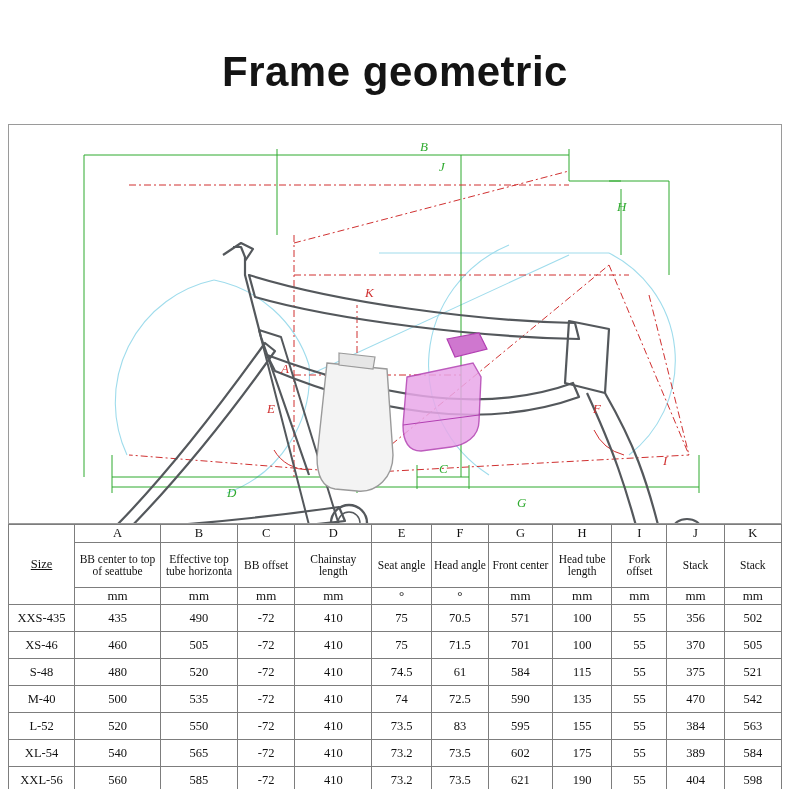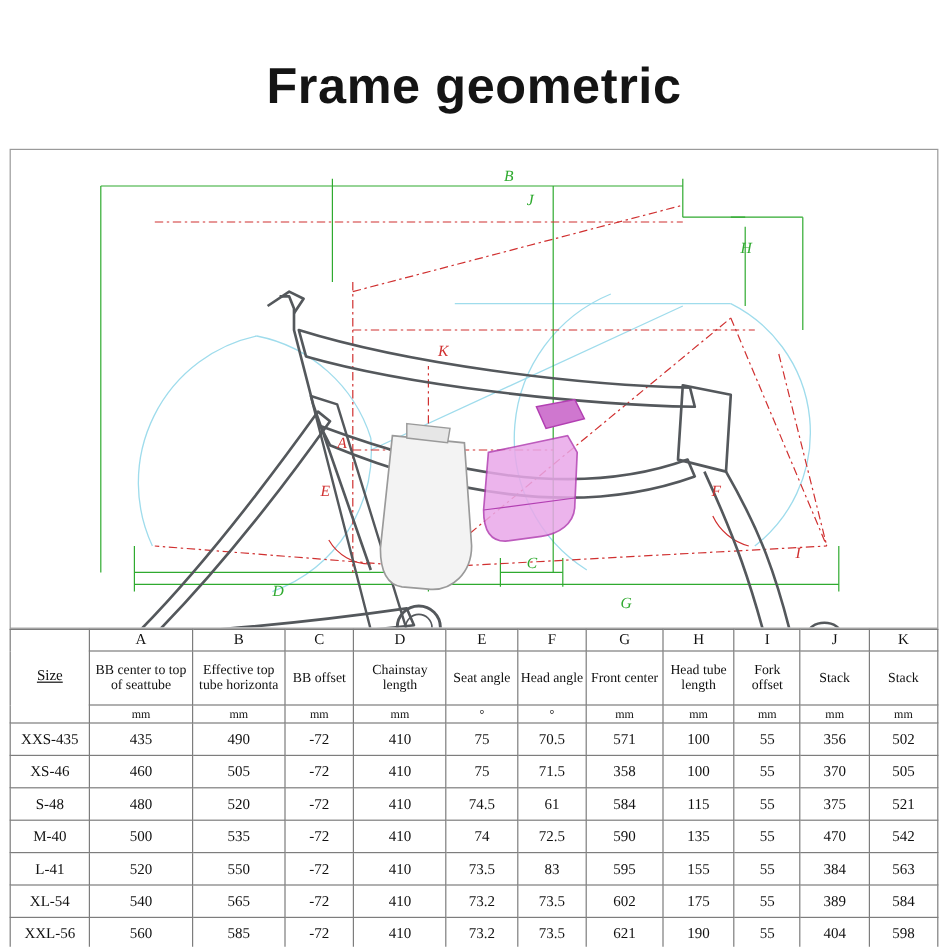--- a/index.html
+++ b/index.html
@@ -82,21 +82,21 @@
     font-size: 12.5px;
   }
   tr.names td {
     height: 44px;
     line-height: 1.08;
     font-size: 11.5px;
     padding: 0 2px;
   }
   tr.units td {
     height: 14px;
-    font-size: 10px;
+    font-size: 13px;
   }
   tr.data td {
     height: 26px;
     font-size: 12.5px;
   }
   td.size-cell {
     font-size: 12.5px;
     text-decoration: underline;
   }
   .col-size   { width: 60px; }
@@ -305,21 +305,21 @@
           <td>502</td>
         </tr>
         <tr class="data">
           <td class="row-label">XS-46</td>
           <td>460</td>
           <td>505</td>
           <td>-72</td>
           <td>410</td>
           <td>75</td>
           <td>71.5</td>
-          <td>358</td>
+          <td>701</td>
           <td>100</td>
           <td>55</td>
           <td>370</td>
           <td>505</td>
         </tr>
         <tr class="data">
           <td class="row-label">S-48</td>
           <td>480</td>
           <td>520</td>
           <td>-72</td>
@@ -340,21 +340,21 @@
           <td>410</td>
           <td>74</td>
           <td>72.5</td>
           <td>590</td>
           <td>135</td>
           <td>55</td>
           <td>470</td>
           <td>542</td>
         </tr>
         <tr class="data">
-          <td class="row-label">L-41</td>
+          <td class="row-label">L-52</td>
           <td>520</td>
           <td>550</td>
           <td>-72</td>
           <td>410</td>
           <td>73.5</td>
           <td>83</td>
           <td>595</td>
           <td>155</td>
           <td>55</td>
           <td>384</td>

